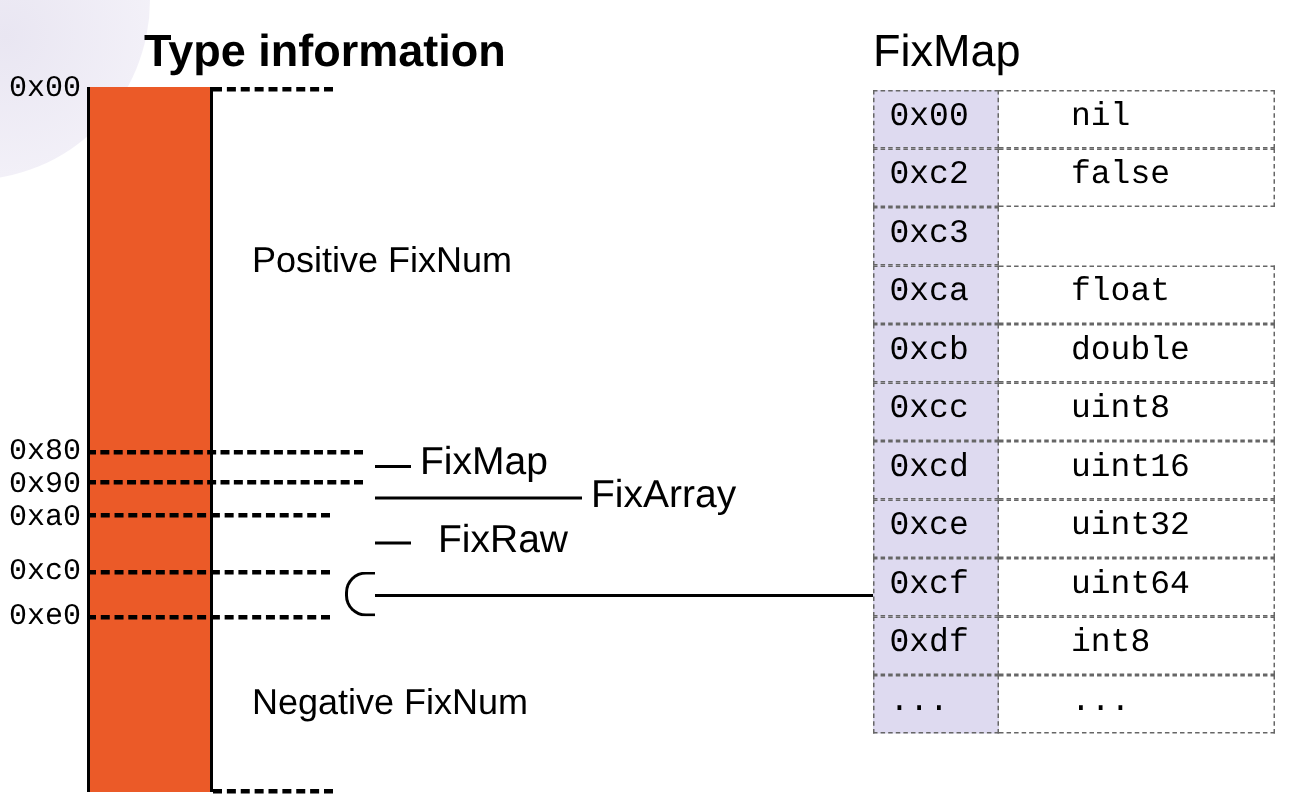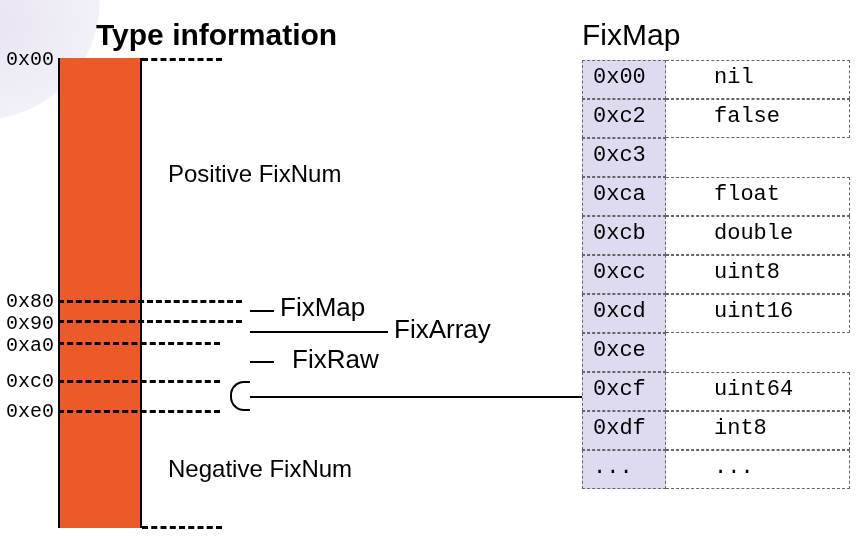--- a/index.html
+++ b/index.html
@@ -192,20 +192,21 @@
   <div class="trow">
     <div class="tcell tcode">0xcc</div>
     <div class="tcell tname">uint8</div>
   </div>
   <div class="trow">
     <div class="tcell tcode">0xcd</div>
     <div class="tcell tname">uint16</div>
   </div>
   <div class="trow">
     <div class="tcell tcode">0xce</div>
+    <div class="tcell tname">uint32</div>
   </div>
   <div class="trow">
     <div class="tcell tcode">0xcf</div>
     <div class="tcell tname">uint64</div>
   </div>
   <div class="trow">
     <div class="tcell tcode">0xdf</div>
     <div class="tcell tname">int8</div>
   </div>
   <div class="trow">

